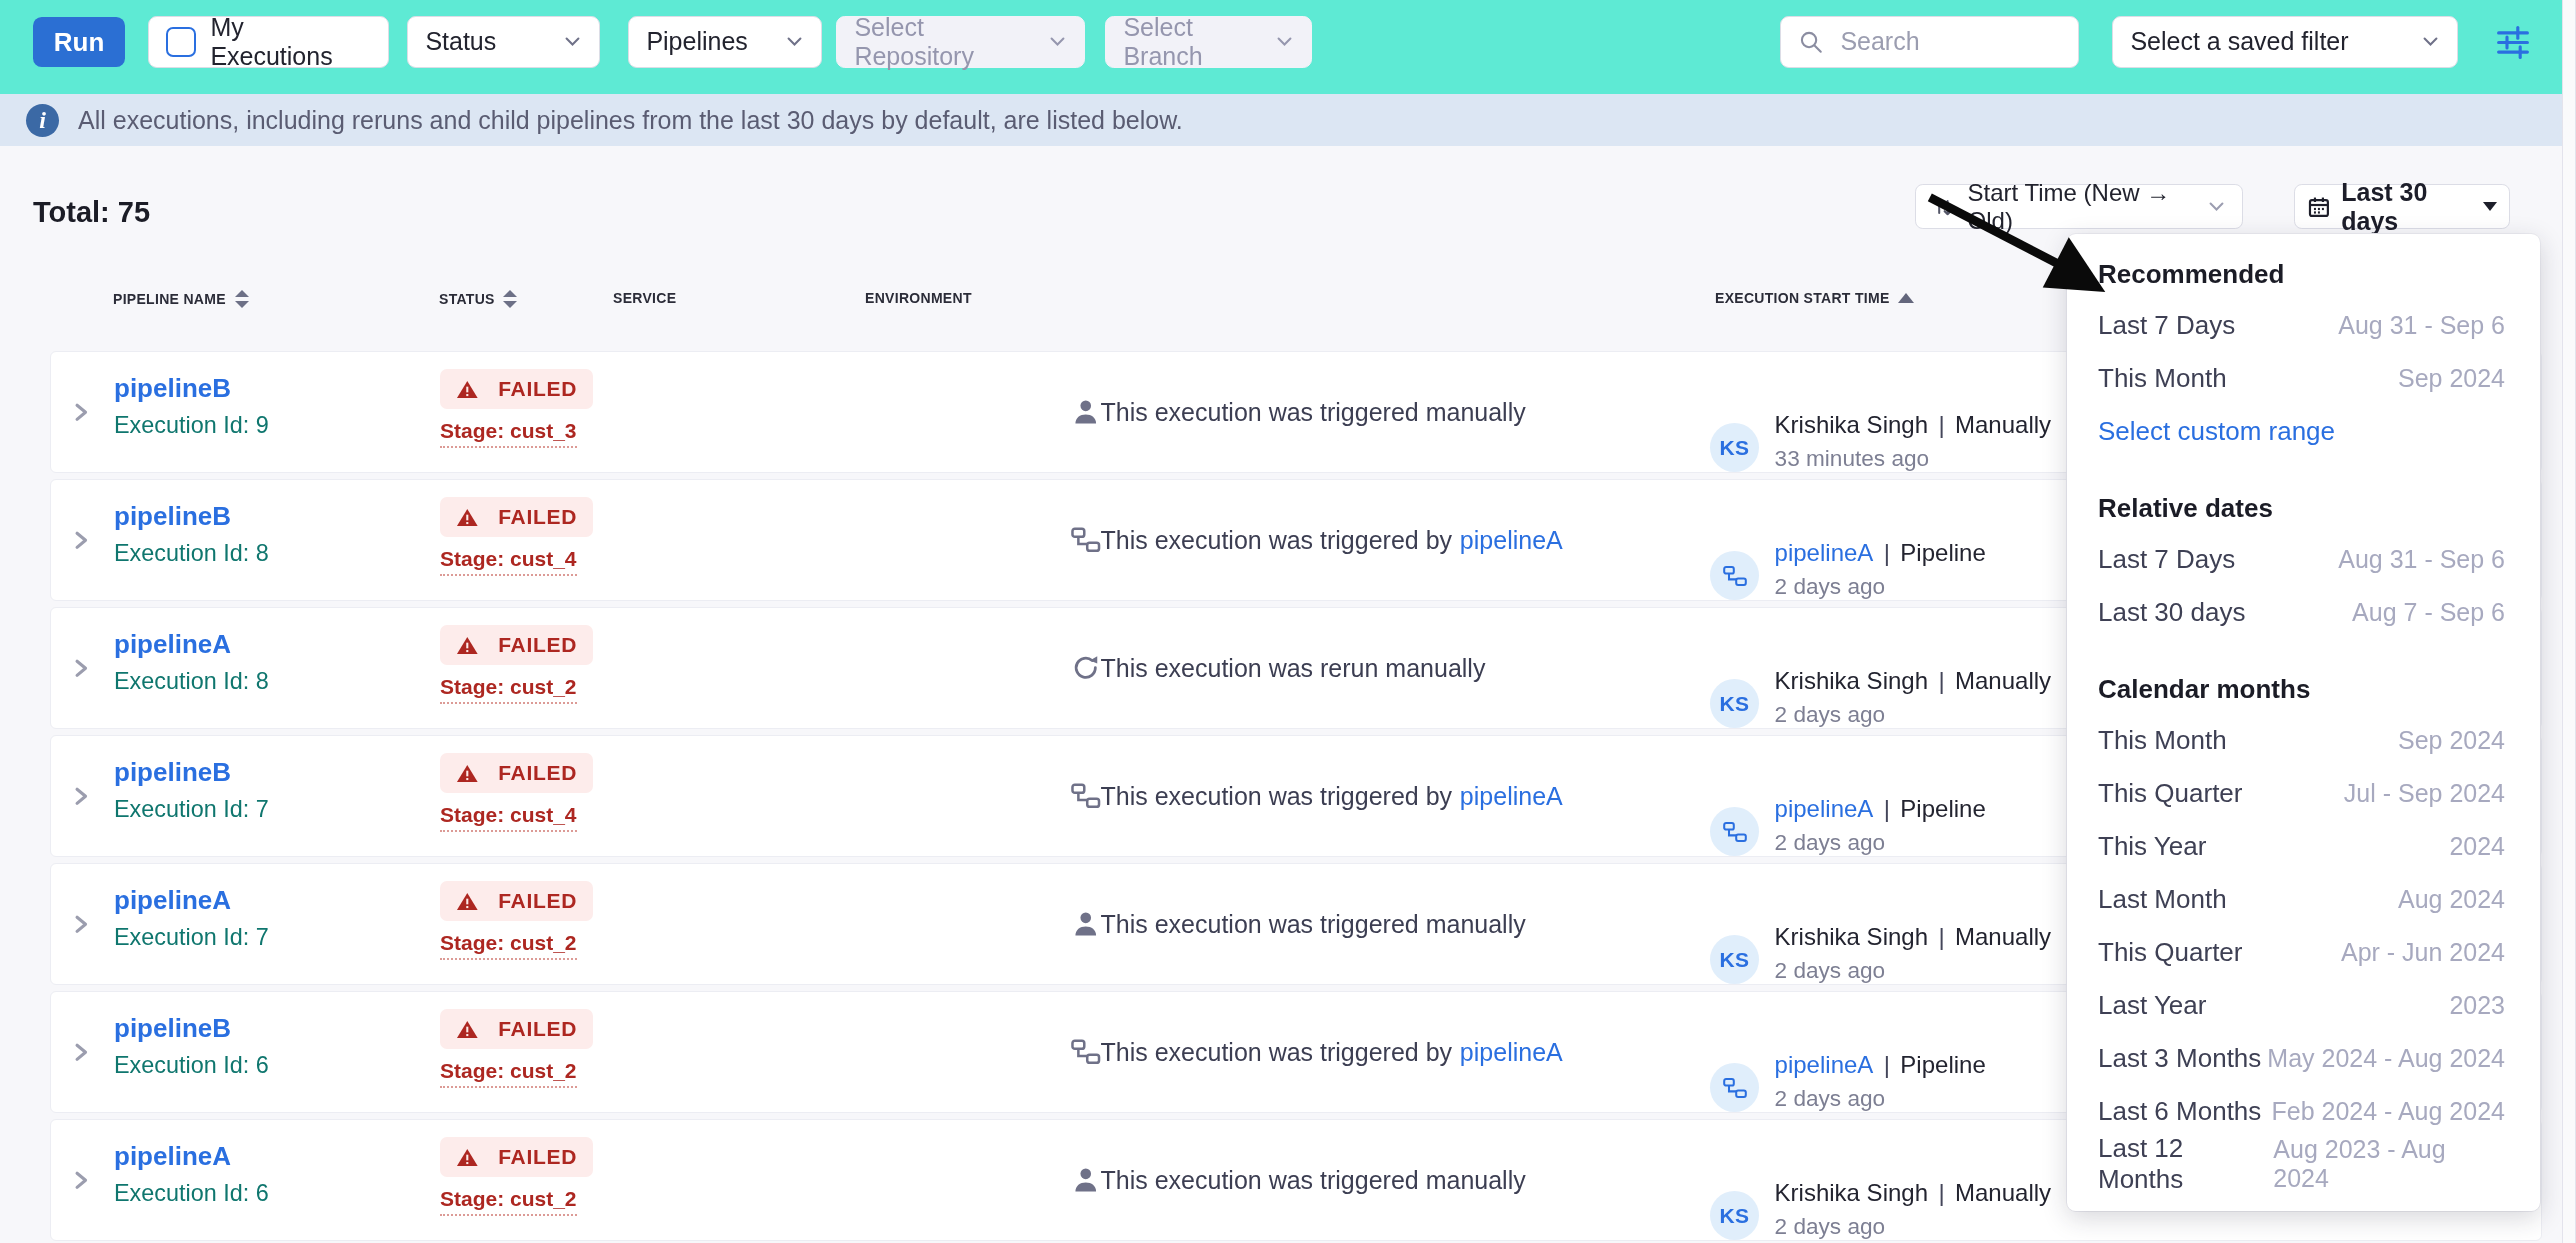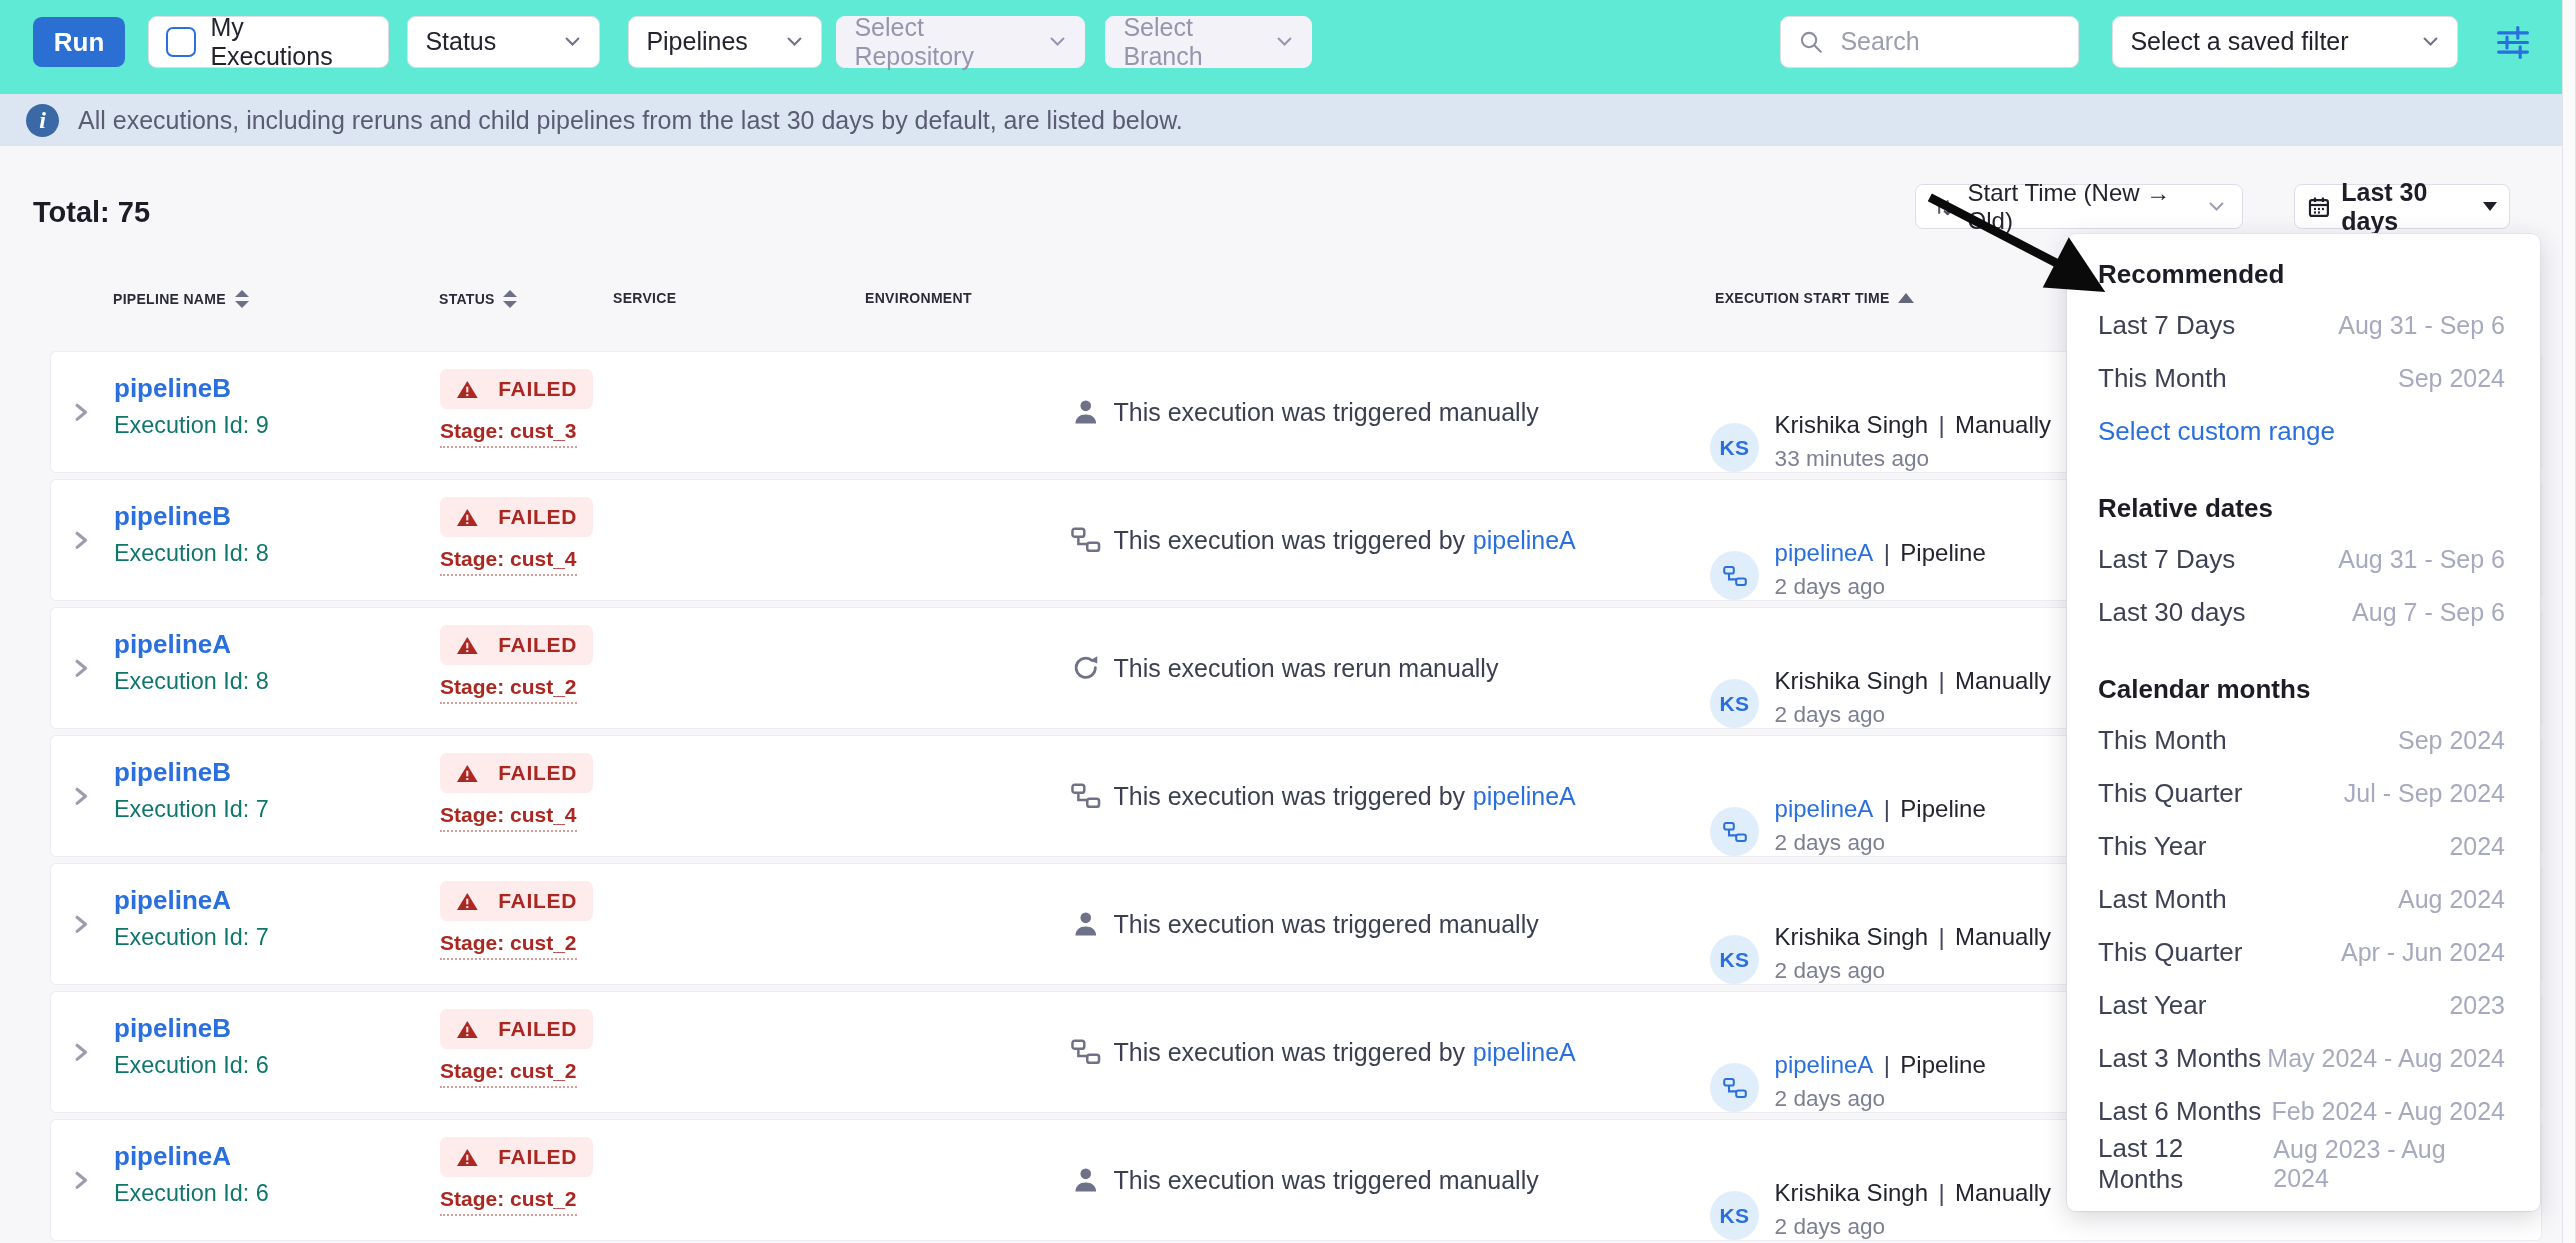--- a/index.html
+++ b/index.html
@@ -89,21 +89,21 @@
   .execid{font-size:23.4px;color:#0f766e;margin-top:8px;}
   .status-cell{position:absolute;left:389px;top:17.4px;}
   .badge{
     display:inline-flex;align-items:center;gap:20px;background:#fdeceb;border-radius:7px;
     padding:7.8px 15.6px;font-size:21px;font-weight:700;letter-spacing:0.7px;color:#ad2721;
   }
   .stage{
     display:inline-block;margin-top:10.4px;font-size:21px;font-weight:700;color:#ad2721;
     border-bottom:2.2px dotted #dc9b96;padding-bottom:2.6px;cursor:pointer;
   }
-  .trig-cell{position:absolute;left:1020px;top:0;bottom:0;display:flex;align-items:center;gap:13px;}
+  .trig-cell{position:absolute;left:1020px;top:0;bottom:0;display:flex;align-items:center;}
   .trig-icon{width:29.5px;height:29.5px;flex:none;color:#6f7188;}
   .trig-icon svg{display:none;width:29.5px;height:29.5px;}
   .trig-icon[data-icon="user-icon"] .user-icon{display:block;}
   .trig-icon[data-icon="pipeline-icon"] .pipeline-icon{display:block;}
   .trig-icon[data-icon="rerun-icon"] .rerun-icon{display:block;}
   .trig-text{font-size:25px;color:#3c3e52;display:flex;gap:7.8px;white-space:nowrap;}
   .trig-link{color:#2a6fe0;text-decoration:none;cursor:pointer;}
   .start-cell{position:absolute;left:1659px;top:0;bottom:0;display:flex;align-items:flex-end;gap:15.6px;}
   .avatar{
     width:49px;height:49px;border-radius:50%;background:#e0eefb;flex:none;cursor:pointer;

